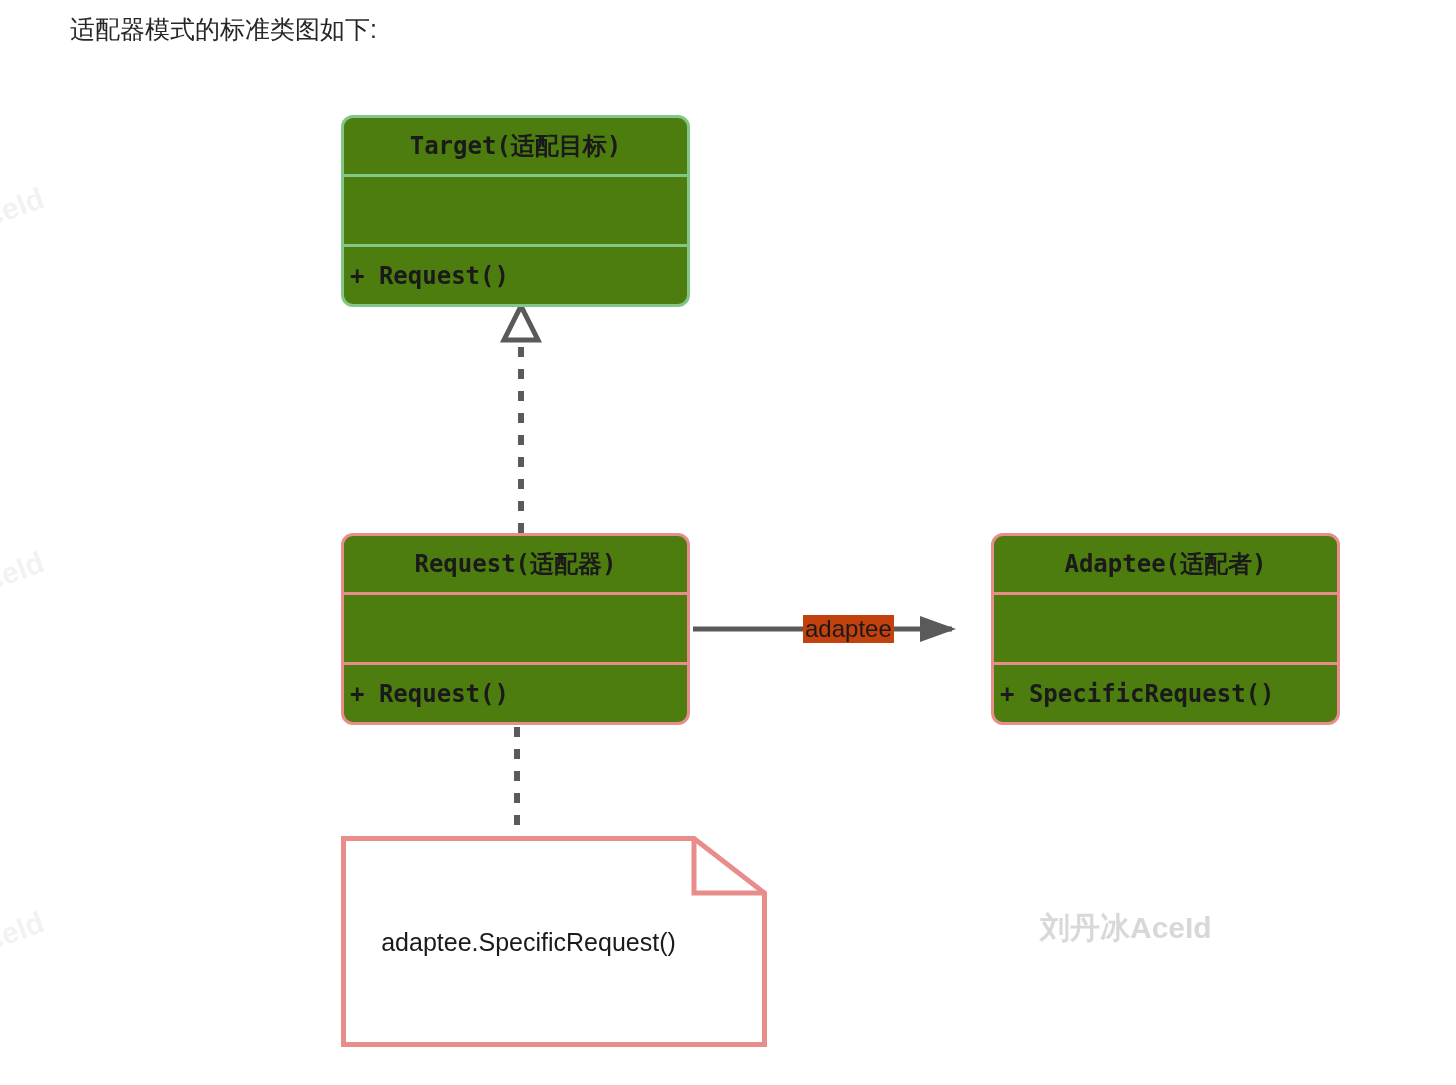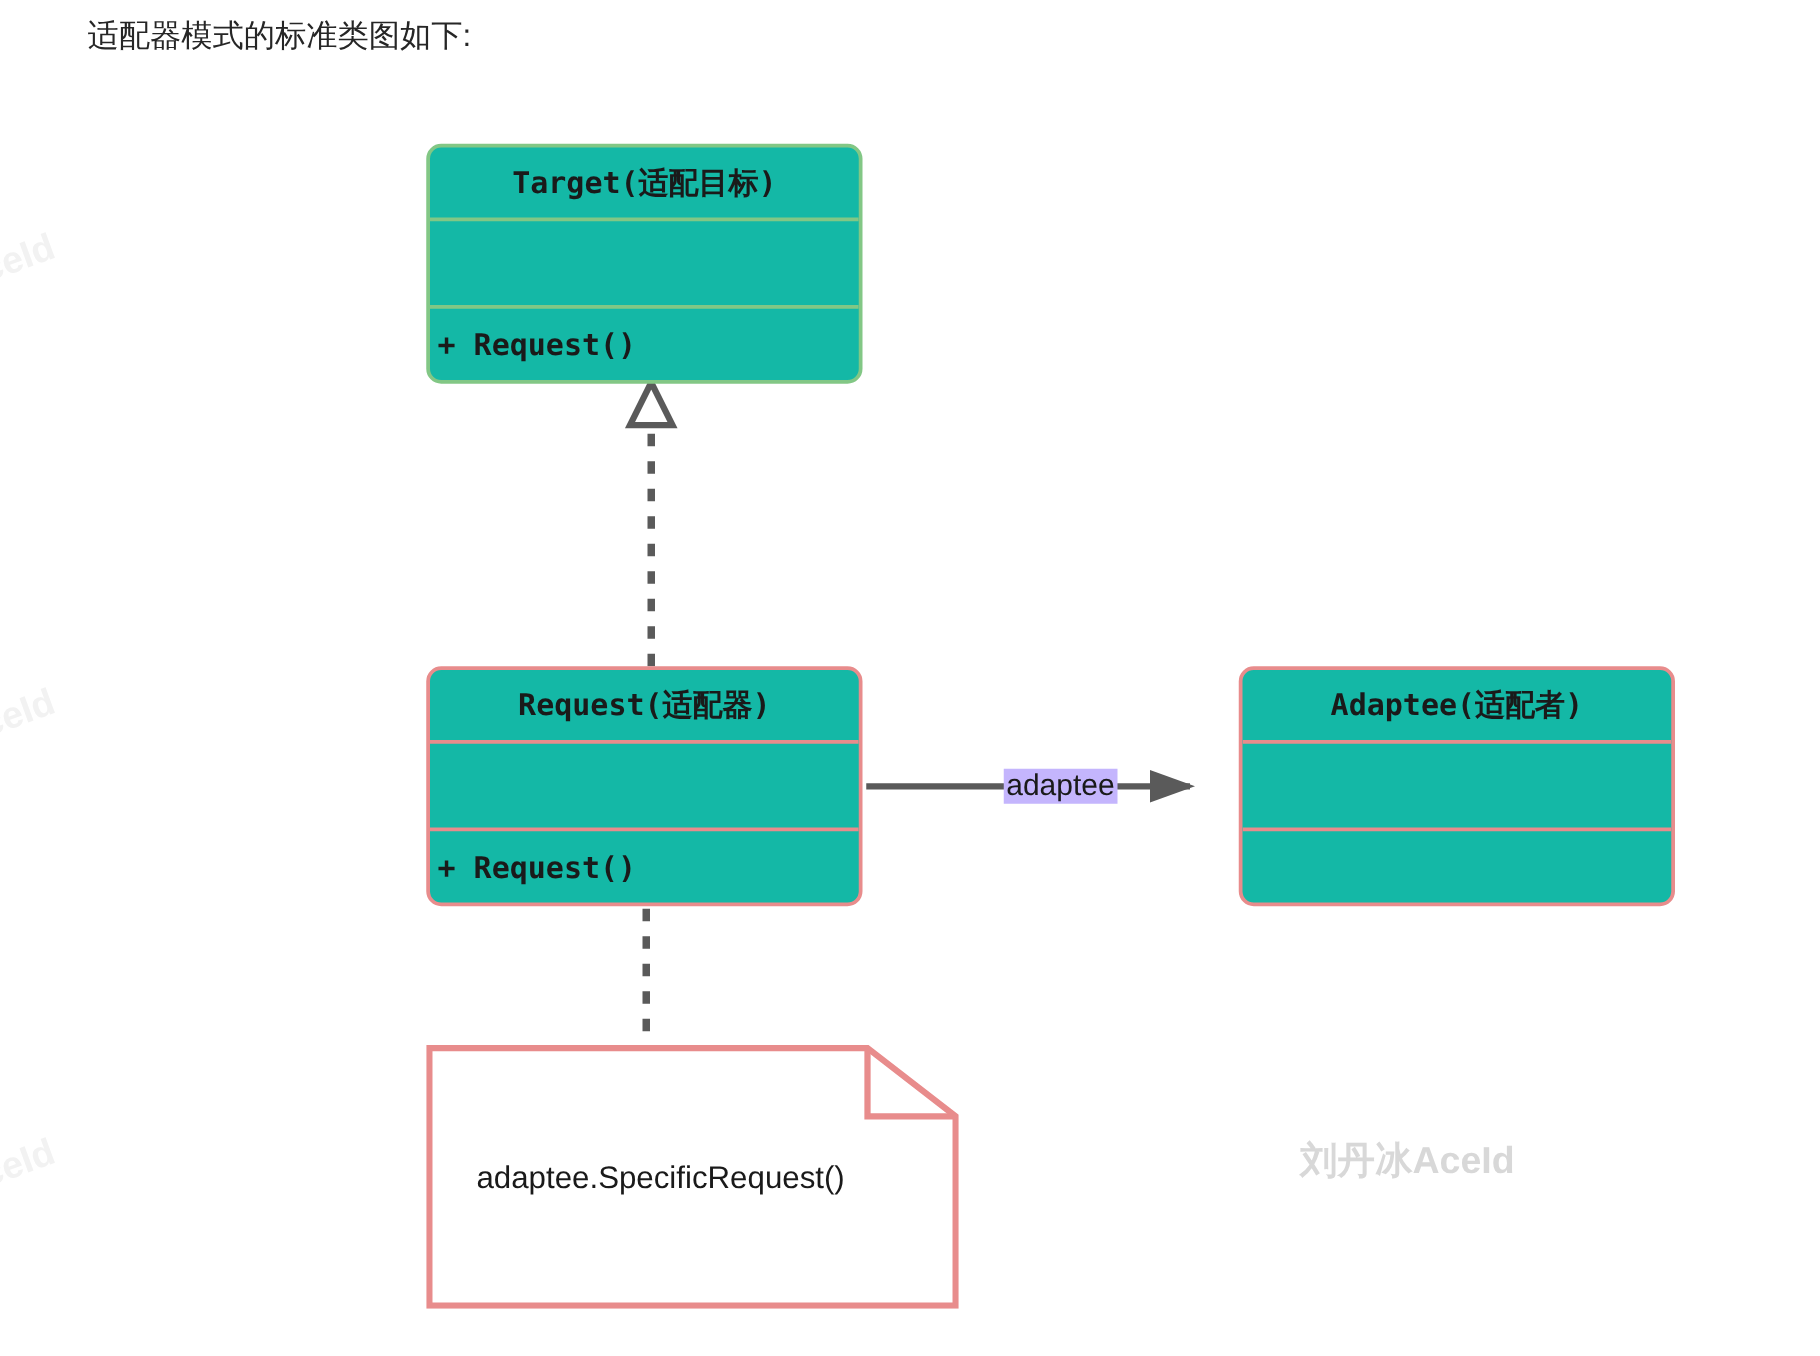--- a/index.html
+++ b/index.html
@@ -51,21 +51,21 @@
     font-size: 30px;
     color: #d8d8d8;
     white-space: nowrap;
     user-select: none;
   }
 
   
   .uml-class {
     position: absolute;
     box-sizing: border-box;
-    background: #14b8a6;
+    background: #4d7c0f;
     border-radius: 12px;
     border-width: 3px;
     border-style: solid;
     overflow: hidden;
   }
   .uml-class.green { border-color: #82c785; }
   .uml-class.red   { border-color: #e88c8c; }
 
   .uml-name {
     box-sizing: border-box;
@@ -122,21 +122,21 @@
   
   .connector {
     position: absolute;
     pointer-events: none;
   }
   .assoc-label {
     position: absolute;
     font-family: "Liberation Sans", sans-serif;
     font-size: 24px;
     color: #1a1a1a;
-    background: #c4b5fd;
+    background: #c2410c;
     padding: 0 2px;
     white-space: nowrap;
   }
 </style>
 </head>
 <body>
 
 <div id="canvas">
 
   <div class="wm-side" style="left:-34px; top:208px;">AceId</div>
@@ -172,20 +172,21 @@
 
   <div class="uml-class red" style="left:341px; top:533px; width:349px; height:192px;">
     <div class="uml-name">Request(适配器)</div>
     <div class="uml-attrs"></div>
     <div class="uml-ops">+ Request()</div>
   </div>
 
   <div class="uml-class red" style="left:956px; top:533px; width:349px; height:192px;margin-left:35px;">
     <div class="uml-name">Adaptee(适配者)</div>
     <div class="uml-attrs"></div>
+    <div class="uml-ops">+ SpecificRequest()</div>
   </div>
 
   <div class="assoc-label" style="left:803px; top:615px;">adaptee</div>
 
   <div class="uml-note" style="left:341px; top:836px; width:375px; height:211px;">
     <svg width="426" height="211" style="position:absolute; left:0; top:0;">
       <path d="M 2.5 2.5 L 353 2.5 L 423.5 57 L 423.5 208.5 L 2.5 208.5 Z" fill="#ffffff" stroke="#e88c8c" stroke-width="5" stroke-linejoin="miter"></path>
       <path d="M 353 2.5 L 353 57 L 423.5 57" fill="none" stroke="#e88c8c" stroke-width="5" stroke-linejoin="miter"></path>
     </svg>
     <div class="note-text">adaptee.SpecificRequest()</div>

